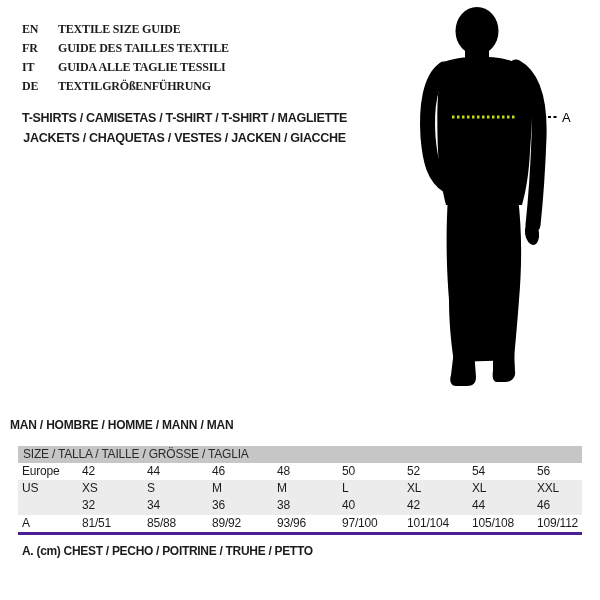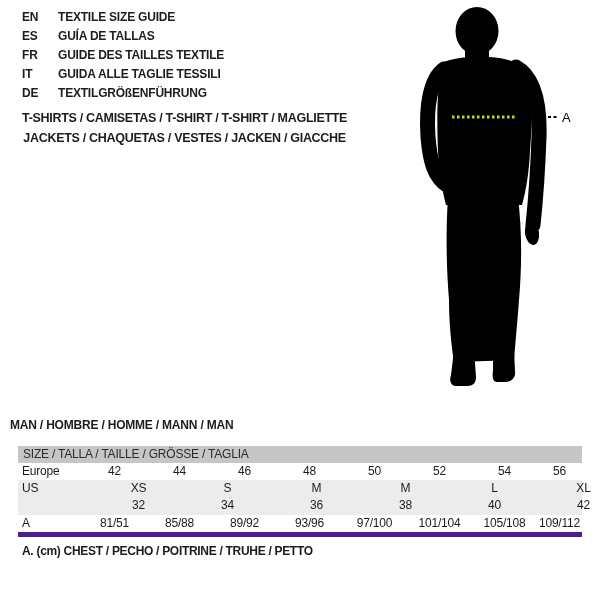--- a/index.html
+++ b/index.html
@@ -13,56 +13,52 @@
   html,body{width:600px;height:600px;}
   body{
     position:relative;
     width:600px;height:600px;
     background:#ffffff;
     font-family:"Liberation Sans","DejaVu Sans",sans-serif;
     color:var(--ink);
     overflow:hidden;
   }
   
-  .lang-list{position:absolute;left:22px;top:8px;}
+  .lang-list{position:absolute;left:22px;top:20px;font-family:Liberation Serif, serif;}
   .lang-row{display:flex;line-height:19px;font-size:12px;font-weight:bold;letter-spacing:-0.2px;}
   .lang-code{width:36px;}
   
   .categories{position:absolute;left:22px;top:108px;text-align:center;}
   .category-line{font-size:12.5px;font-weight:bold;line-height:20px;letter-spacing:-0.3px;white-space:nowrap;}
   
   .figure-wrap{position:absolute;left:418px;top:5px;width:157px;height:390px;}
   .figure-wrap svg{display:block;width:100%;height:100%;}
   .measure-a-text{font-family:"Liberation Sans","DejaVu Sans",sans-serif;font-size:13px;fill:#000;}
   
   .section-title{position:absolute;left:10px;top:418px;font-size:12px;font-weight:bold;line-height:14px;letter-spacing:-0.2px;}
   
-  .size-table{position:absolute;left:18px;top:446px;width:564px;border-bottom:5px solid #4c1d95;}
+  .size-table{position:absolute;left:18px;top:446px;width:564px;border-bottom:3px solid #4c1d95;}
   .size-table-header{
     height:17px;line-height:17px;background:var(--header-bg);
     font-size:12px;color:#2b2b2b;padding-left:5px;letter-spacing:-0.2px;
   }
   .tr{display:grid;grid-template-columns:64px repeat(7,65px) 1fr;height:17.2px;line-height:17.2px;font-size:12px;letter-spacing:-0.2px;}
-  .tr.stripe{background:var(--stripe-bg);gap:24px;}
-  .td{text-align:center;overflow:hidden;white-space:nowrap;}
+  .tr.stripe{background:var(--stripe-bg);}
+  .td{overflow:hidden;white-space:nowrap;}
   .td.label{text-align:left;padding-left:4px;}
   
   .footnote{position:absolute;left:22px;top:528px;font-size:12px;font-weight:bold;line-height:14px;letter-spacing:-0.3px;white-space:nowrap;margin-top:16px;}
 </style>
 </head>
 <body>
 
 <div class="lang-list">
   <div class="lang-row">
     <span class="lang-code">EN</span>
     <span class="lang-label">TEXTILE SIZE GUIDE</span>
-  </div>
-  <div class="lang-row">
-    <span class="lang-code">ES</span>
-    <span class="lang-label">GUÍA DE TALLAS</span>
   </div>
   <div class="lang-row">
     <span class="lang-code">FR</span>
     <span class="lang-label">GUIDE DES TAILLES TEXTILE</span>
   </div>
   <div class="lang-row">
     <span class="lang-code">IT</span>
     <span class="lang-label">GUIDA ALLE TAGLIE TESSILI</span>
   </div>
   <div class="lang-row">

